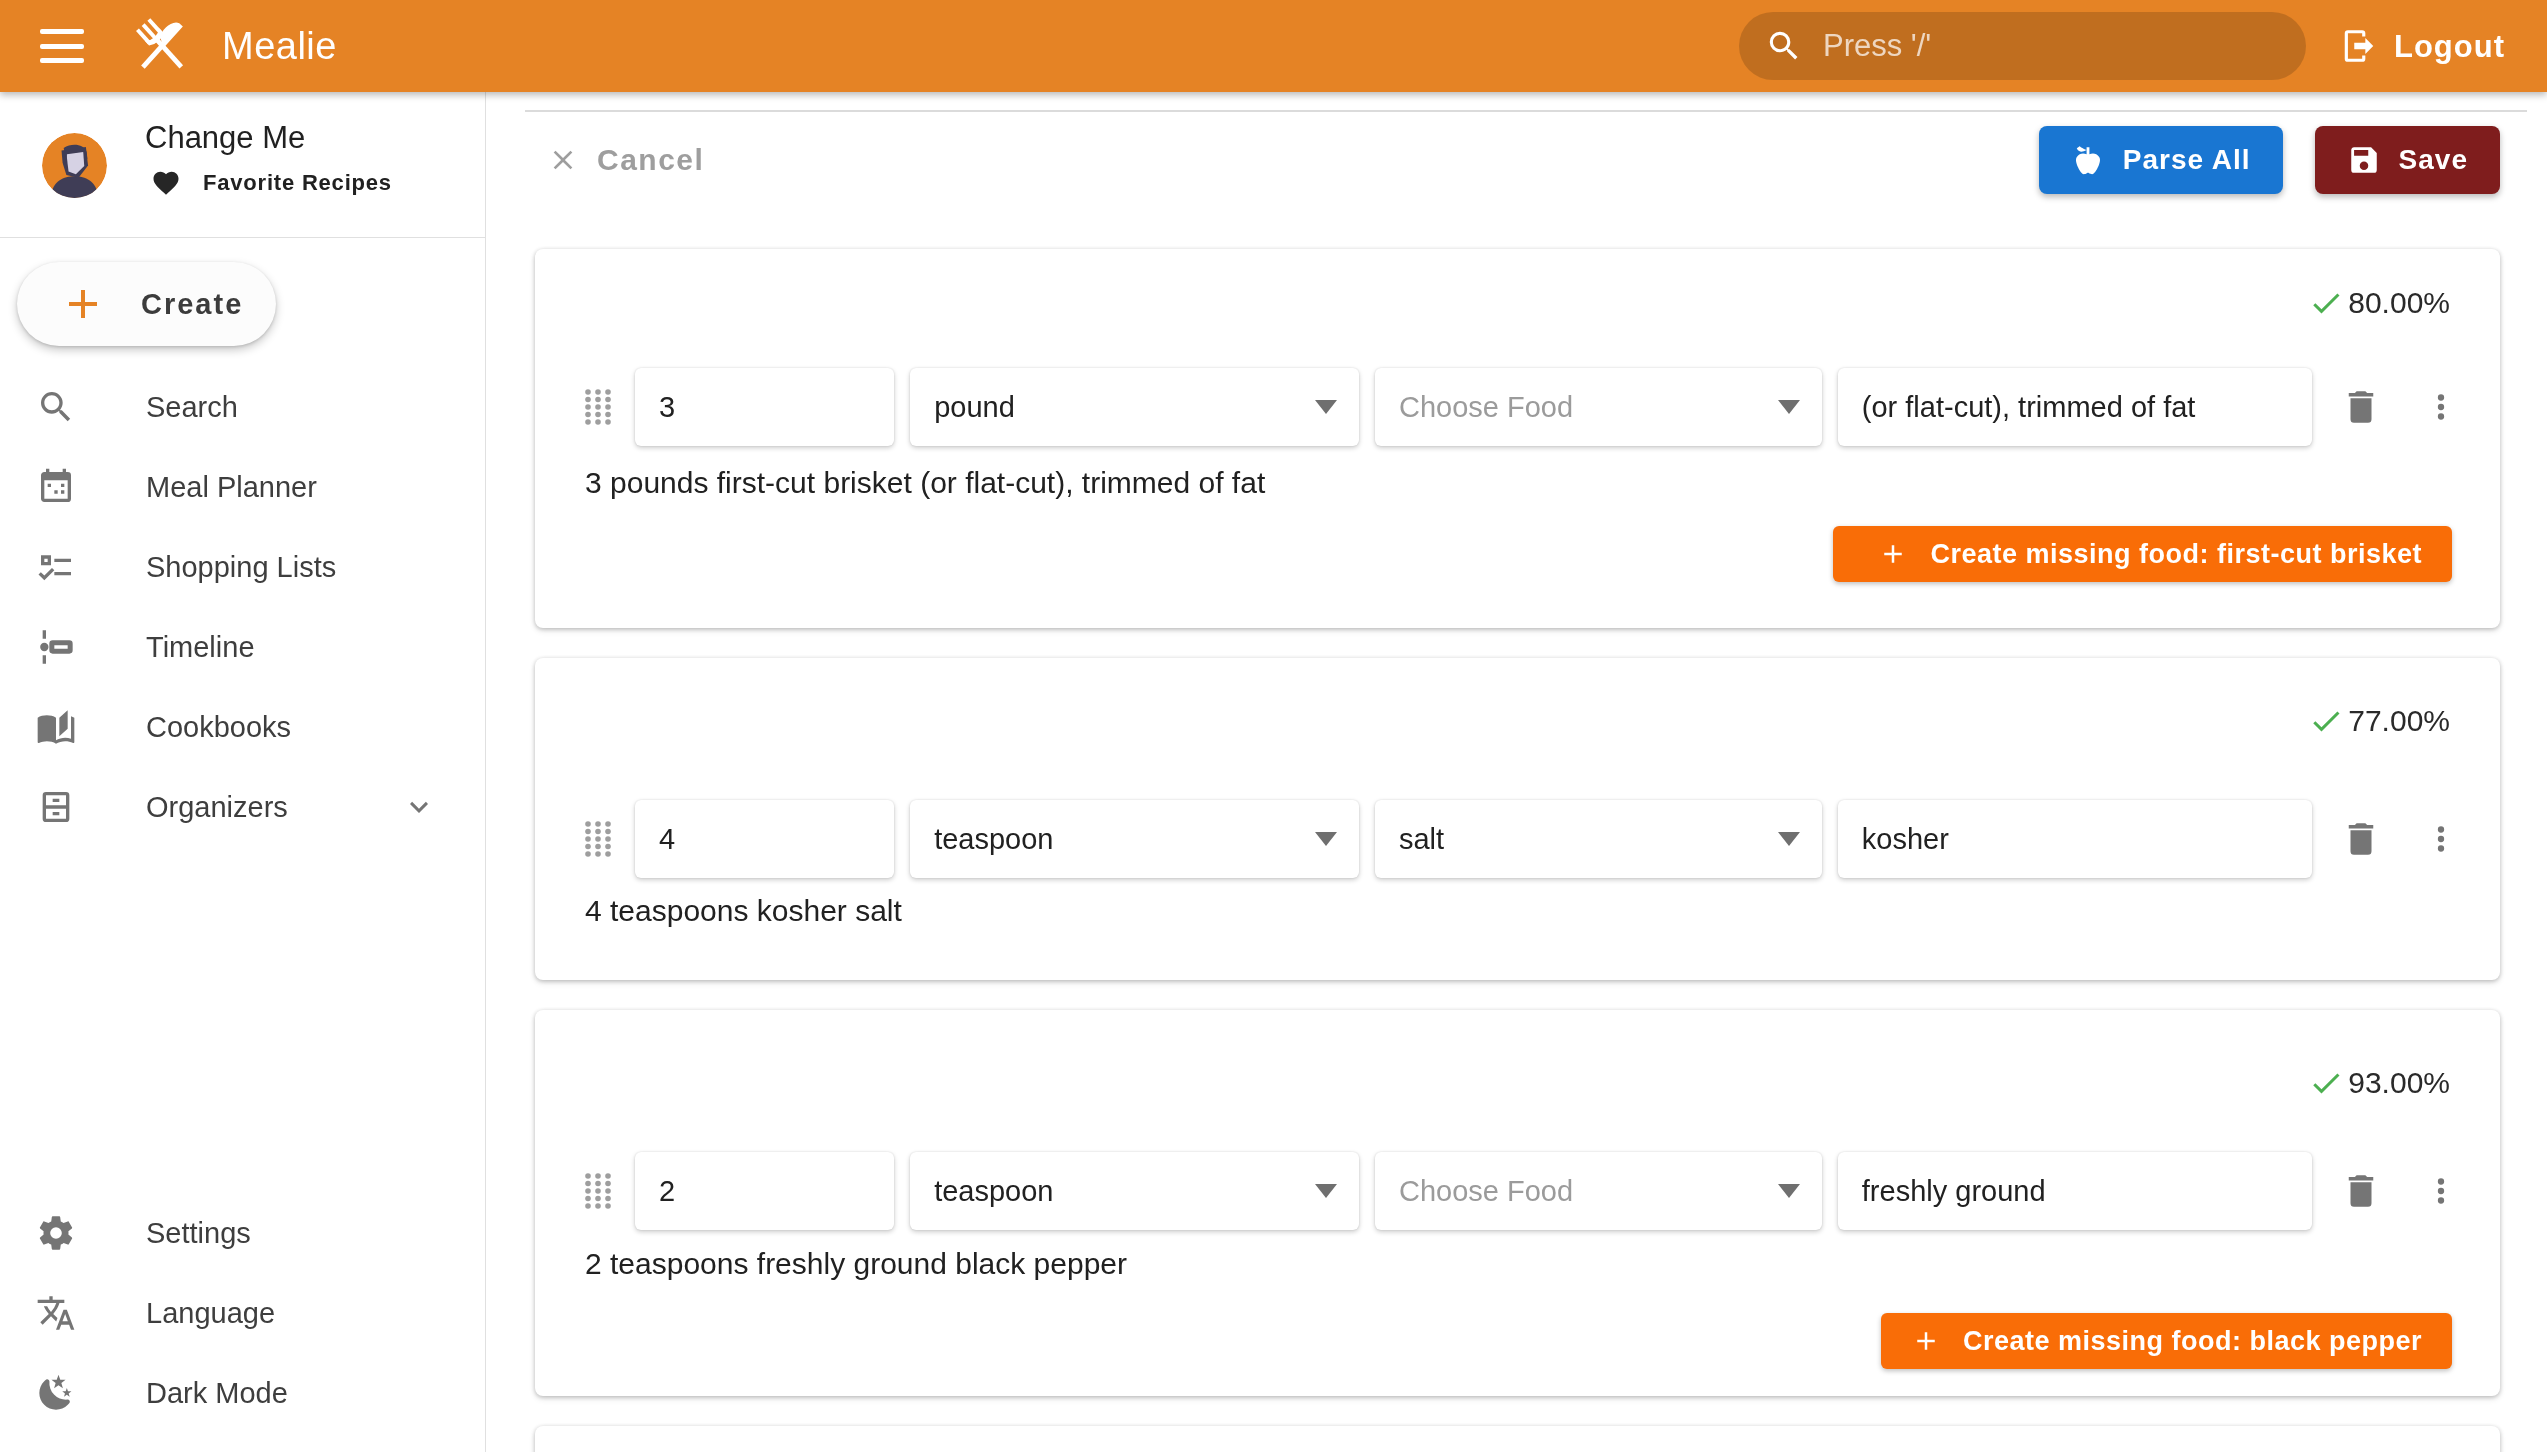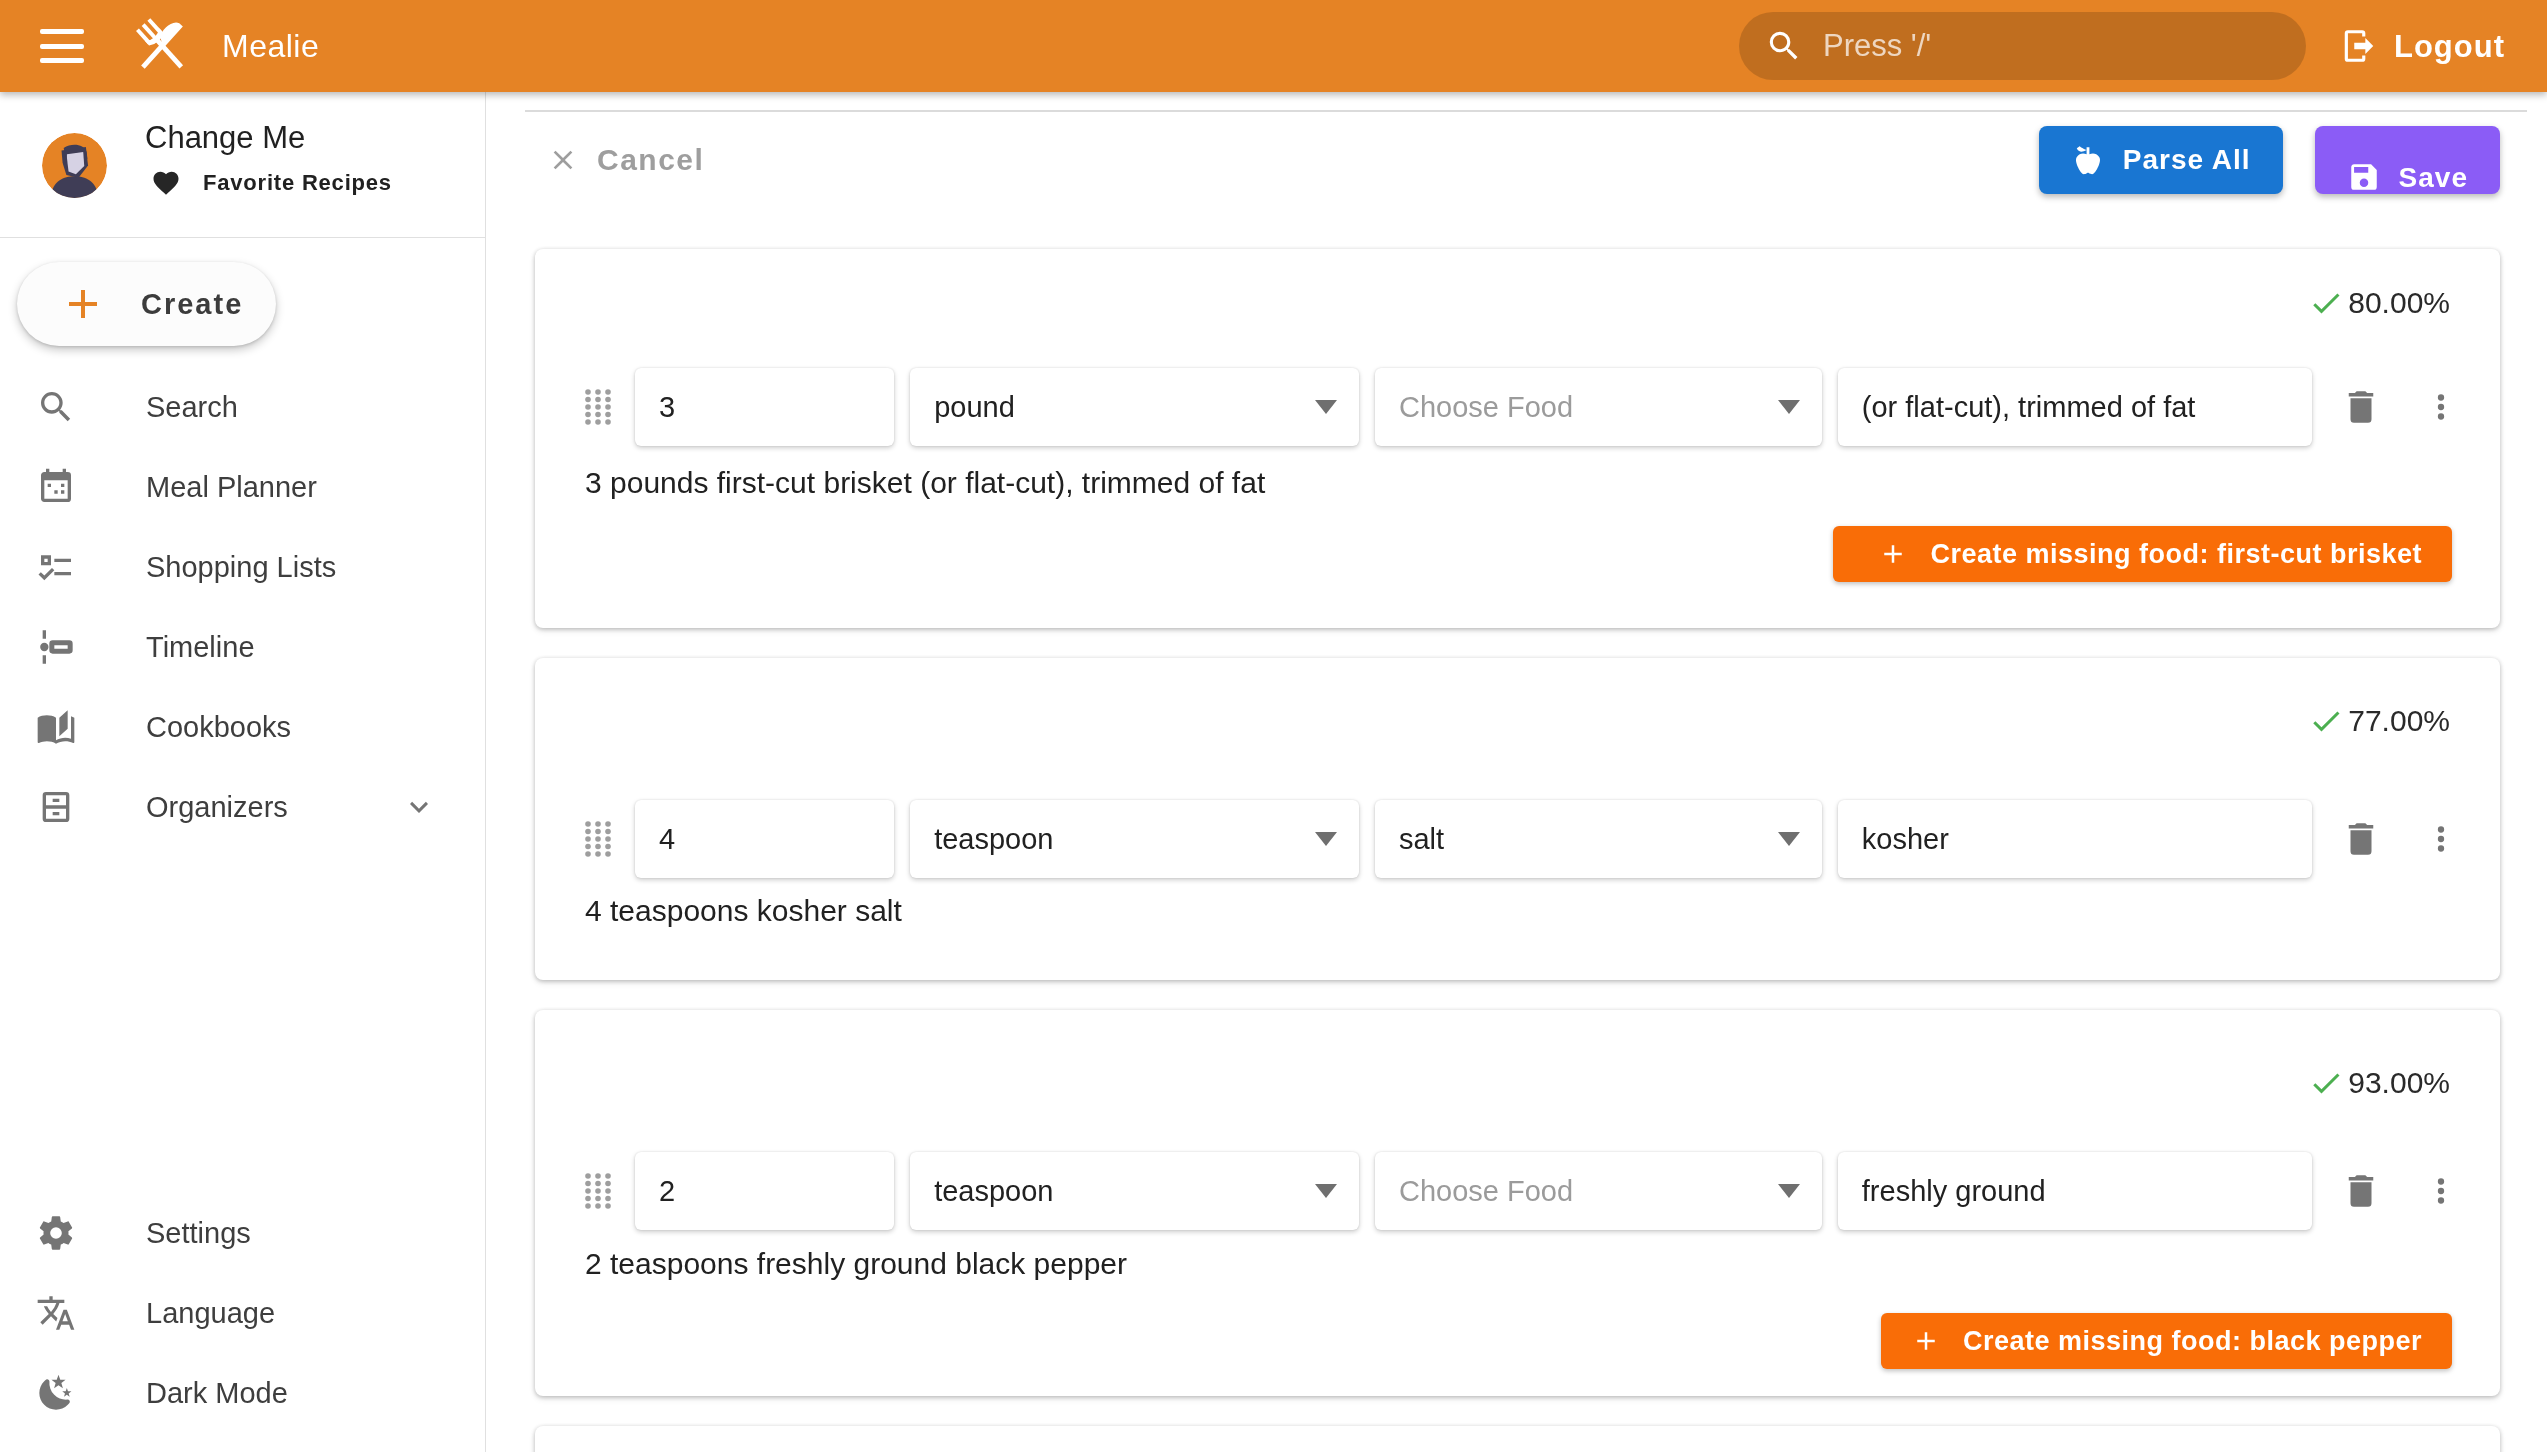--- a/index.html
+++ b/index.html
@@ -5,21 +5,21 @@
   * { box-sizing: border-box; margin: 0; padding: 0; }
   html,body { width:2547px; height:1453px; overflow:hidden; }
   body { font-family:"Liberation Sans", sans-serif; background:#fff; position:relative; color:#212121; }
 
   
   .header { position:absolute; top:0; left:0; right:0; height:92px; background:#E58325;
             display:flex; align-items:center; box-shadow:0 3px 7px rgba(0,0,0,0.28); z-index:20; }
   .hamburger { width:44px; height:34px; margin-left:40px; display:flex; flex-direction:column; justify-content:space-between; cursor:pointer; }
   .hamburger span { display:block; height:5px; background:#fff; border-radius:2px; }
   .logo { margin-left:42px; width:72px; height:72px; }
-  .app-title { color:#fff; font-size:32px; font-weight:400; letter-spacing:0.5px; margin-left:24px; }
+  .app-title { color:#fff; font-size:38px; font-weight:400; letter-spacing:0.5px; margin-left:24px; }
   .header-spacer { flex:1; }
   .search-pill { width:567px; height:68px; border-radius:34px; background:rgba(0,0,0,0.16);
                  display:flex; align-items:center; padding:0 26px; cursor:text; }
   .search-pill svg { width:38px; height:38px; fill:#fff; flex:none; }
   .search-placeholder { color:rgba(255,255,255,0.72); font-size:31px; margin-left:20px; }
   .logout-btn { display:flex; align-items:flex-end; gap:16px; color:#fff; font-size:31px; font-weight:700;
                 letter-spacing:1px; background:none; border:none; margin:0 42px 0 34px; cursor:pointer; }
   .logout-btn svg { width:38px; height:38px; fill:#fff; }
 
   
@@ -53,21 +53,21 @@
   .toolbar { display:flex; align-items:center; margin:14px 47px 0 48px; height:68px; }
   .cancel-btn { display:flex; align-items:center; gap:18px; color:#9E9E9E; font-size:30px; font-weight:700;
                 letter-spacing:1.5px; background:none; border:none; cursor:pointer; padding:0 12px; }
   .cancel-btn svg { width:32px; height:32px; fill:#9E9E9E; }
   .toolbar-spacer { flex:1; }
   .btn { height:68px; border-radius:8px; color:#fff; font-size:28px; font-weight:700; letter-spacing:1px;
          display:flex; align-items:center; gap:18px; padding:0 32px; border:none; cursor:pointer;
          box-shadow:0 3px 6px rgba(0,0,0,0.28); }
   .btn svg { width:34px; height:34px; fill:#fff; }
   .btn-parse { background:#1976D2; }
-  .btn-save  { background:#8b5cf6; margin-left:32px;align-items:flex-end; }
+  .btn-save  { background:#7f1d1d; margin-left:32px; }
 
   .cards { margin:55px 47px 0 48px; }
   .card { position:relative; background:#fff; border-radius:8px; margin-bottom:30px;
           box-shadow:0 1px 4px rgba(0,0,0,0.22), 0 3px 6px rgba(0,0,0,0.10); }
   .card-1 { height:379px; }
   .card-2 { height:322px; }
   .card-3 { height:386px; }
   .card-partial { height:40px; border-radius:8px 8px 0 0; margin-bottom:0; }
 
   .confidence { position:absolute; right:50px; display:flex; align-items:center; gap:4px;

